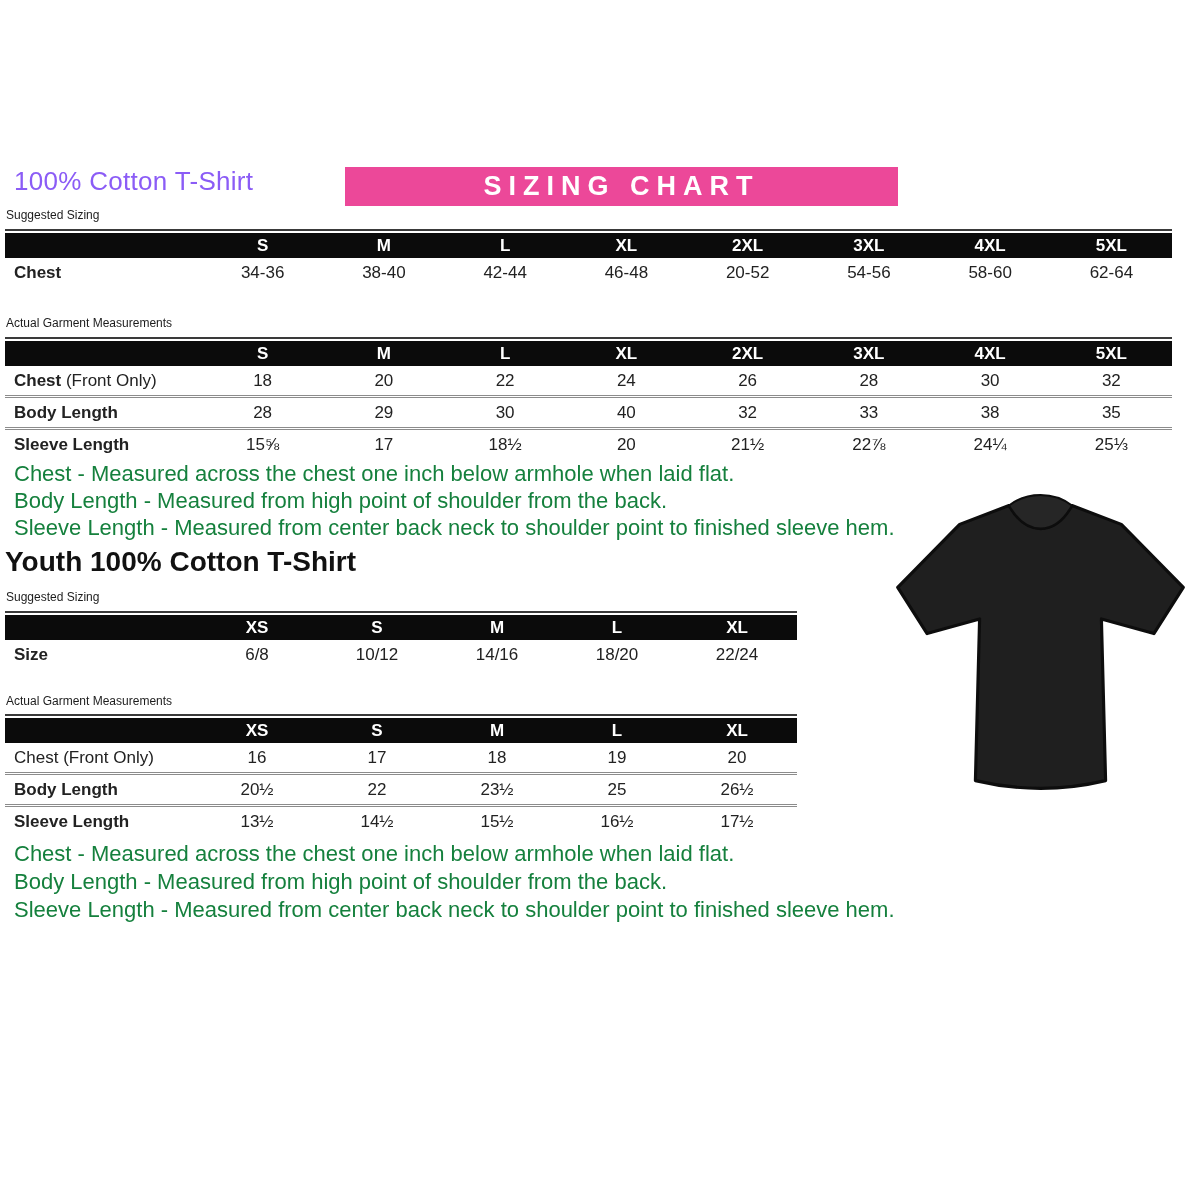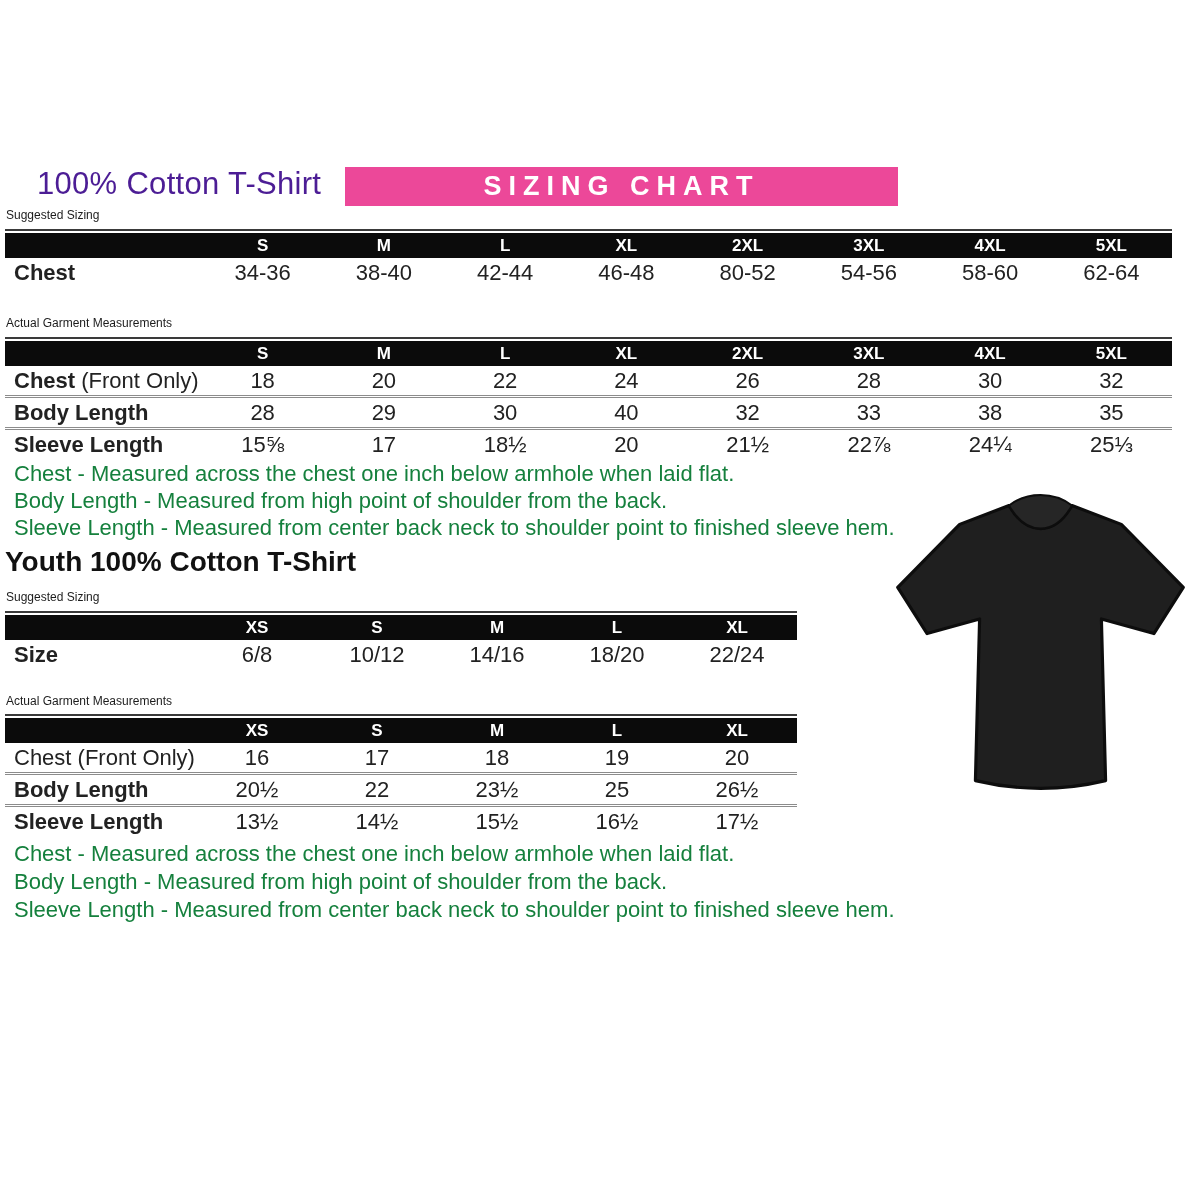--- a/index.html
+++ b/index.html
@@ -1,34 +1,34 @@
 <!DOCTYPE html>
 <html><head>
 <meta charset="utf-8">
 <style>
   html,body { margin:0; padding:0; background:#fff; }
   .page {
     position:relative; width:1200px; height:1200px; background:#ffffff;
     font-family:"Liberation Sans", sans-serif; color:#1a1a1a; overflow:hidden;
   }
   .abs { position:absolute; }
-  .page-title { font-size:31px; letter-spacing:0.3px; color:#4c1d95;margin-left:23px; }
+  .page-title { font-size:26px; letter-spacing:0.3px; color:#8b5cf6; }
   .banner {
     background:#ec4899; color:#ffffff; font-weight:bold; font-size:27px;
     letter-spacing:7px; text-align:center; line-height:39px; height:39px;
   }
   .sec-label { font-size:12px; color:#1c1c1c; }
   .youth-title { font-size:28px; font-weight:bold; color:#111; }
   .tbl-wrap { border-top:2px solid #3a3a3a; padding-top:2px; }
   table { border-collapse:collapse; table-layout:fixed; width:100%; }
   th {
     background:#0b0b0b; color:#fff; font-weight:bold; font-size:17px;
     height:25px; text-align:center; padding:0;
   }
-  td { font-size:22px; height:29px; text-align:center; padding:0; vertical-align:middle; color:#222; }
+  td { font-size:17px; height:29px; text-align:center; padding:0; vertical-align:middle; color:#222; }
   td.lbl { text-align:left; padding-left:9px; }
   .b { font-weight:bold; }
   .suffix { font-weight:normal; }
   tr.sep td { border-top:3px double #8c8c8c; }
   .row-tall td { height:30px; }
   .notes div { font-size:22px; line-height:17px; margin-bottom:10px; color:#15803d; }
   .notes.lower div { margin-bottom:11px; }
   .tee { display:block; }
 </style>
 </head>
@@ -65,21 +65,21 @@
         <th>3XL</th>
         <th>4XL</th>
         <th>5XL</th>
       </tr>
       <tr class="row-tall">
         <td class="lbl"><span class="b">Chest</span></td>
         <td>34-36</td>
         <td>38-40</td>
         <td>42-44</td>
         <td>46-48</td>
-        <td>80-52</td>
+        <td>20-52</td>
         <td>54-56</td>
         <td>58-60</td>
         <td>62-64</td>
       </tr>
     </tbody>
       </table>
   </div>
 
   <div class="sec-label abs" style="left:6px; top:316px;">Actual Garment Measurements</div>
 

